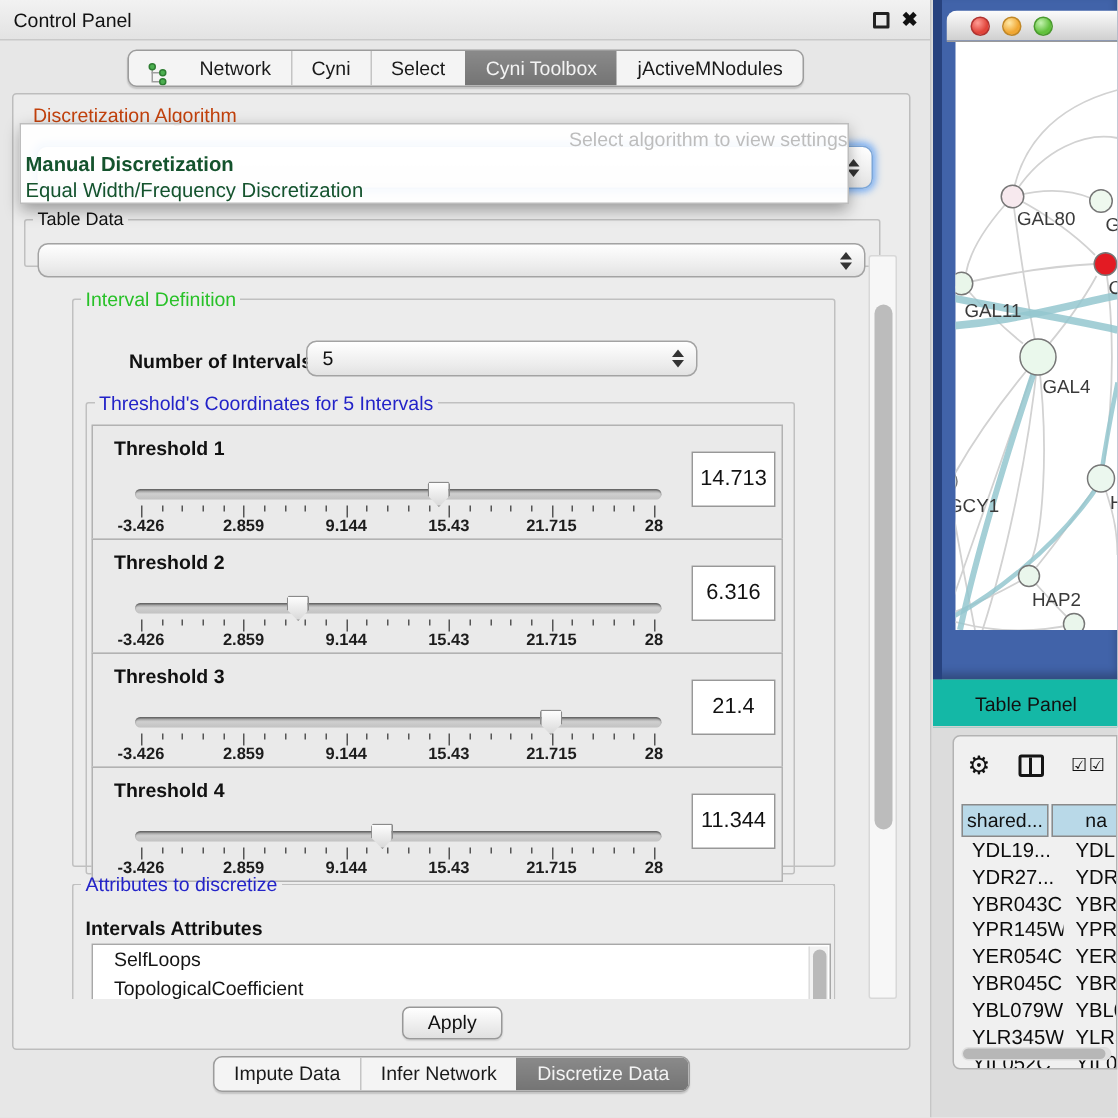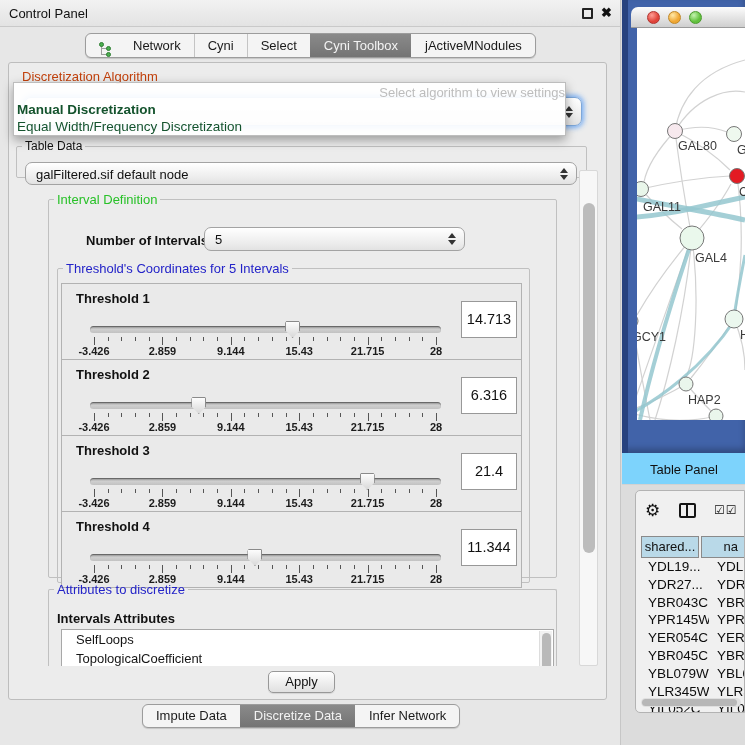--- a/index.html
+++ b/index.html
@@ -86,21 +86,21 @@
   
   .netwin { position:absolute; left:622px; top:0; width:123px; height:453px; background:#4163a9; box-shadow:inset 6px 0 0 #27427e, inset 0 -4px 6px rgba(0,0,0,.25); }
   .netwin-titlebar { position:absolute; left:9px; top:7px; width:114px; height:21px; border-top-left-radius:7px; background:linear-gradient(#fcfcfc,#cfcfcf); border-bottom:1px solid #9a9a9a; }
   .light { position:absolute; top:4px; width:13px; height:13px; border-radius:50%; cursor:pointer; }
   .light.red { left:16px; background:radial-gradient(circle at 35% 30%, #ff9d95, #e0443a 60%); border:1px solid #b03330; }
   .light.yellow { left:37px; background:radial-gradient(circle at 35% 30%, #ffe9a8, #f0a733 60%); border:1px solid #c08726; }
   .light.green { left:58px; background:radial-gradient(circle at 35% 30%, #c4f3b0, #62c13d 60%); border:1px solid #4a9a2e; }
   .canvas { position:absolute; left:15px; top:28px; width:108px; height:392px; background:#fff; }
 
   
-  .tp-bar { position:absolute; left:622px; top:453px; width:123px; height:32px; background:#7dd3fc; border-bottom:1px solid #d2d2d2; }
+  .tp-bar { position:absolute; left:622px; top:453px; width:123px; height:32px; background:#14b8a6; border-bottom:1px solid #d2d2d2; }
   .tp-title { position:absolute; left:28px; top:9px; font-size:13px; color:#111; }
   .tp-box { position:absolute; left:635px; top:490px; width:110px; height:223px; background:#f0f0f0; border:1px solid #b3b3b3; border-radius:5px 0 0 5px; overflow:hidden; }
   .gear { position:absolute; left:9px; top:9px; font-size:17px; color:#111; cursor:pointer; }
   .split-icon { position:absolute; left:43px; top:12px; width:17px; height:15px; border:2px solid #151515; border-radius:2px; cursor:pointer; }
   .split-icon::after { content:""; position:absolute; left:5px; top:0; width:2px; height:11px; background:#151515; }
   .checks { position:absolute; left:78px; top:12px; font-size:12px; letter-spacing:1px; color:#111; cursor:pointer; }
   .tp-header { position:absolute; left:5px; top:45px; width:200px; height:22px; display:flex; }
   .tp-header .hcell { background:#b9d9e8; border:1px solid #8a8a8a; font-size:13px; color:#111; text-align:center; line-height:20px; cursor:pointer; overflow:hidden; white-space:nowrap; }
   .tp-header .c1 { width:58px; }
   .tp-header .c2 { width:130px; margin-left:2px; text-align:right; padding-right:92px; }
@@ -161,21 +161,20 @@
     <div class="dd-placeholder">Select algorithm to view settings</div>
     <div id="dd-items">
         <div class="dd-item bold">Manual Discretization</div>
         <div class="dd-item">Equal Width/Frequency Discretization</div>
       </div>
   </div>
 
   <fieldset class="fs-tabledata">
     <legend>Table Data</legend>
     <div class="combo td-combo">
-      <span class="val">galFiltered.sif default node</span>
       <span class="spin">
           <b class="up"></b>
           <b class="dn"></b>
         </span>
     </div>
   </fieldset>
 
   <div class="viewport">
     <fieldset class="fs-interval">
       <legend>Interval Definition</legend>
@@ -384,25 +383,25 @@
   <div class="vscroll">
       <div class="thumb"></div>
     </div>
 
   <div class="apply-btn">Apply</div>
 
   <div class="tabstrip bottom" id="bottom-tabs">
       <div class="tab">
         <span>Impute Data</span>
       </div>
+      <div class="tab">
+        <span>Infer Network</span>
+      </div>
       <div class="tab selected">
         <span>Discretize Data</span>
-      </div>
-      <div class="tab">
-        <span>Infer Network</span>
       </div>
     </div>
 </div>
 
 <div class="netwin">
   <div class="netwin-titlebar">
     <span class="light red"></span>
     <span class="light yellow"></span>
     <span class="light green"></span>
   </div>

